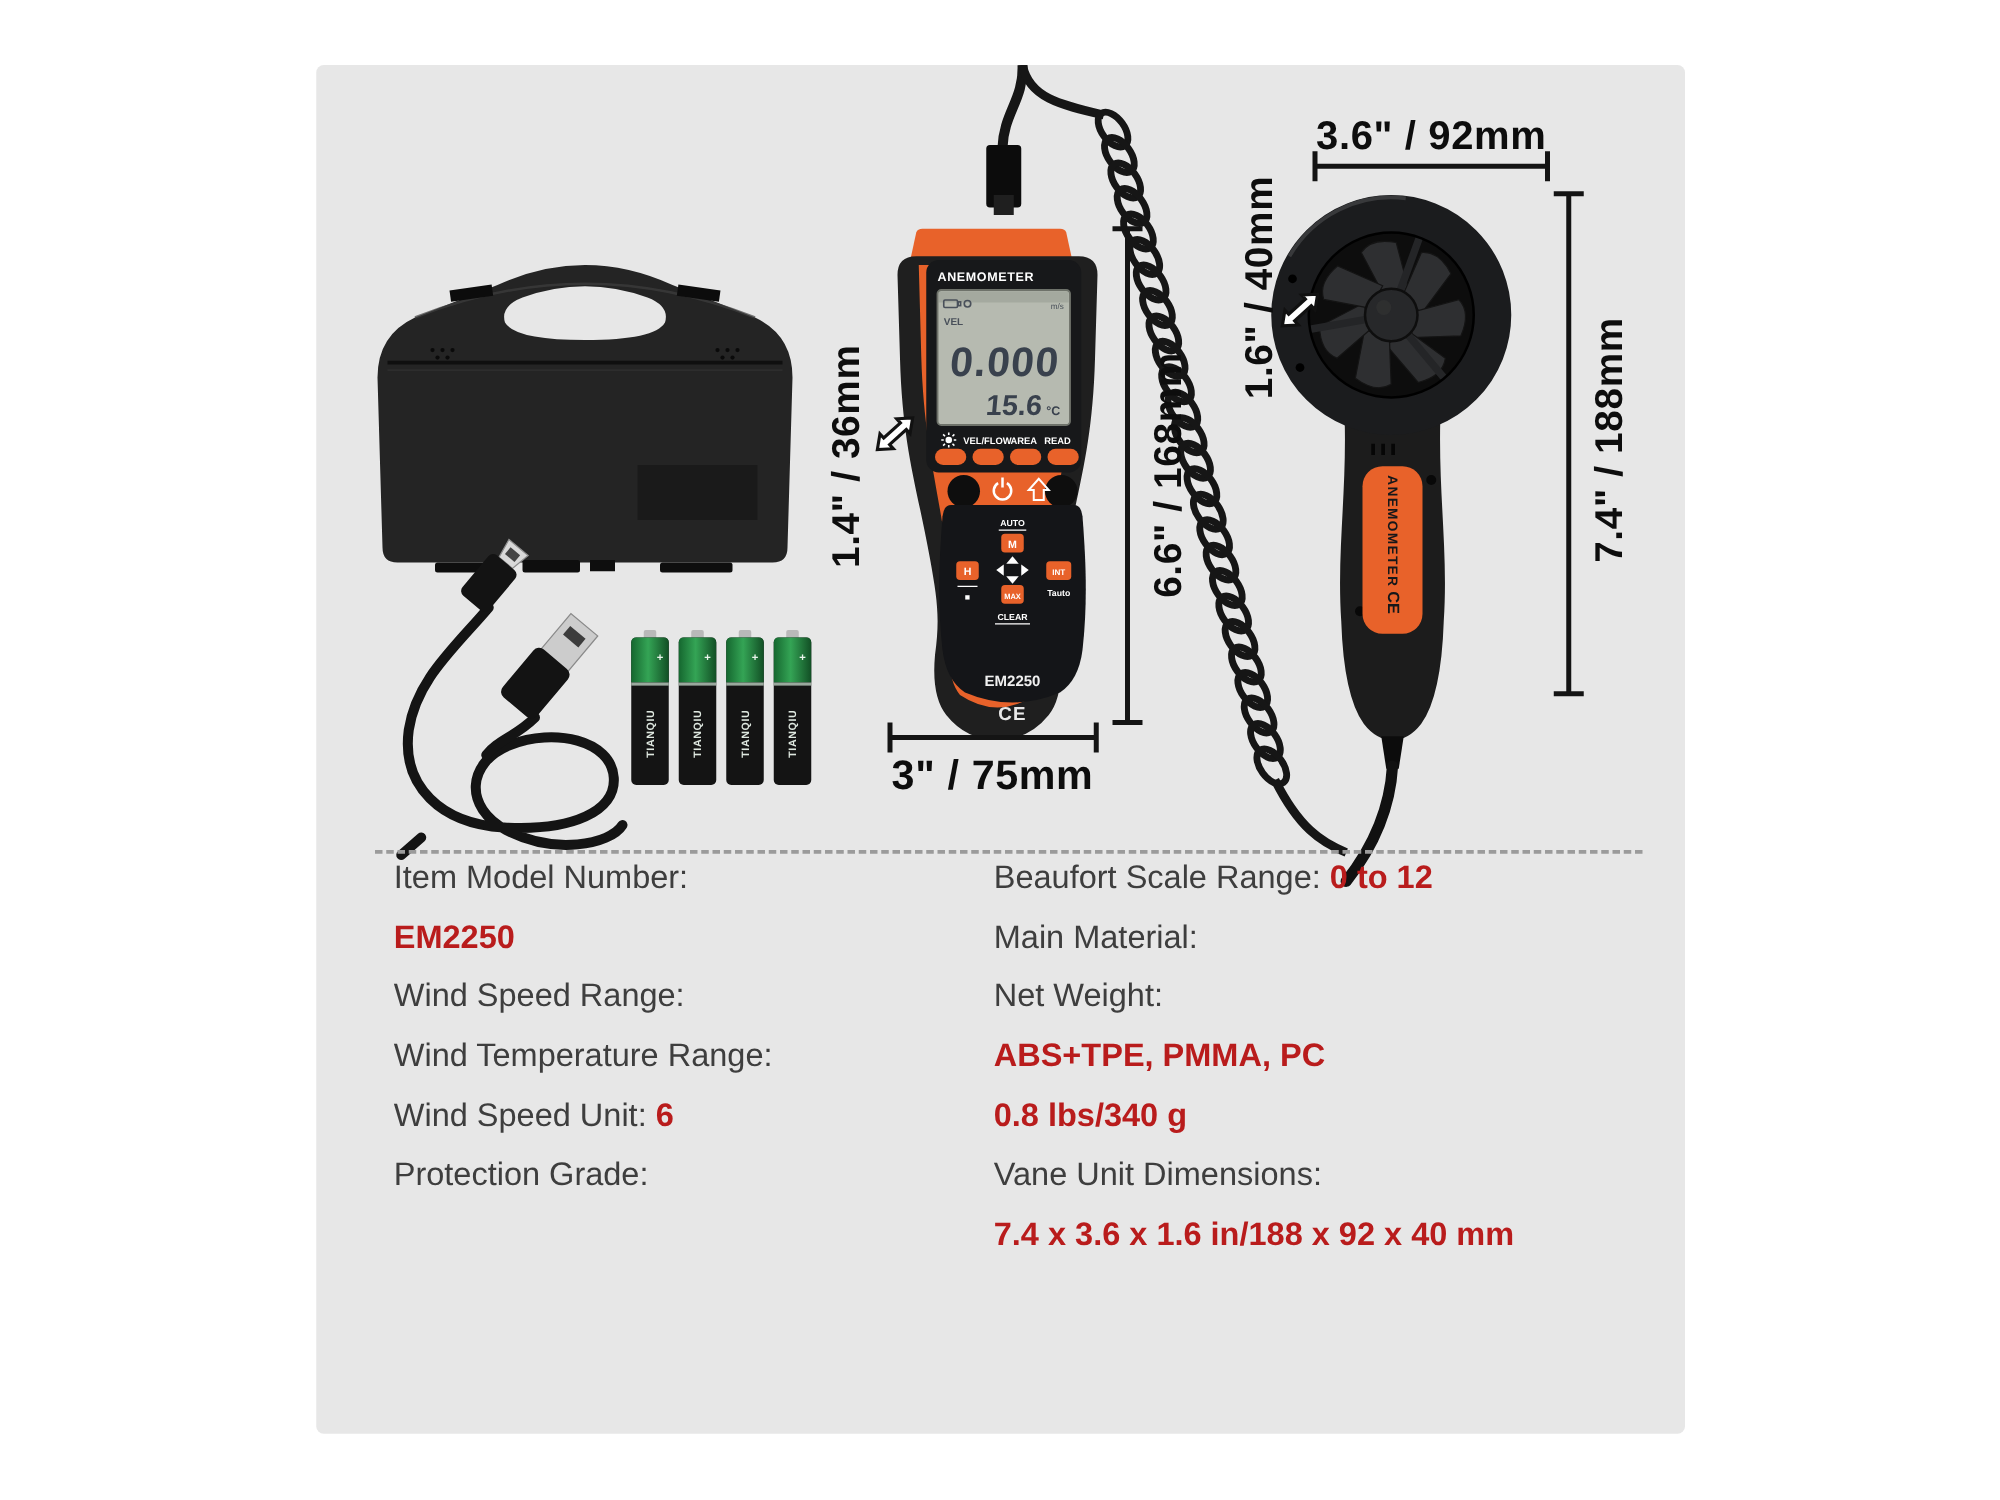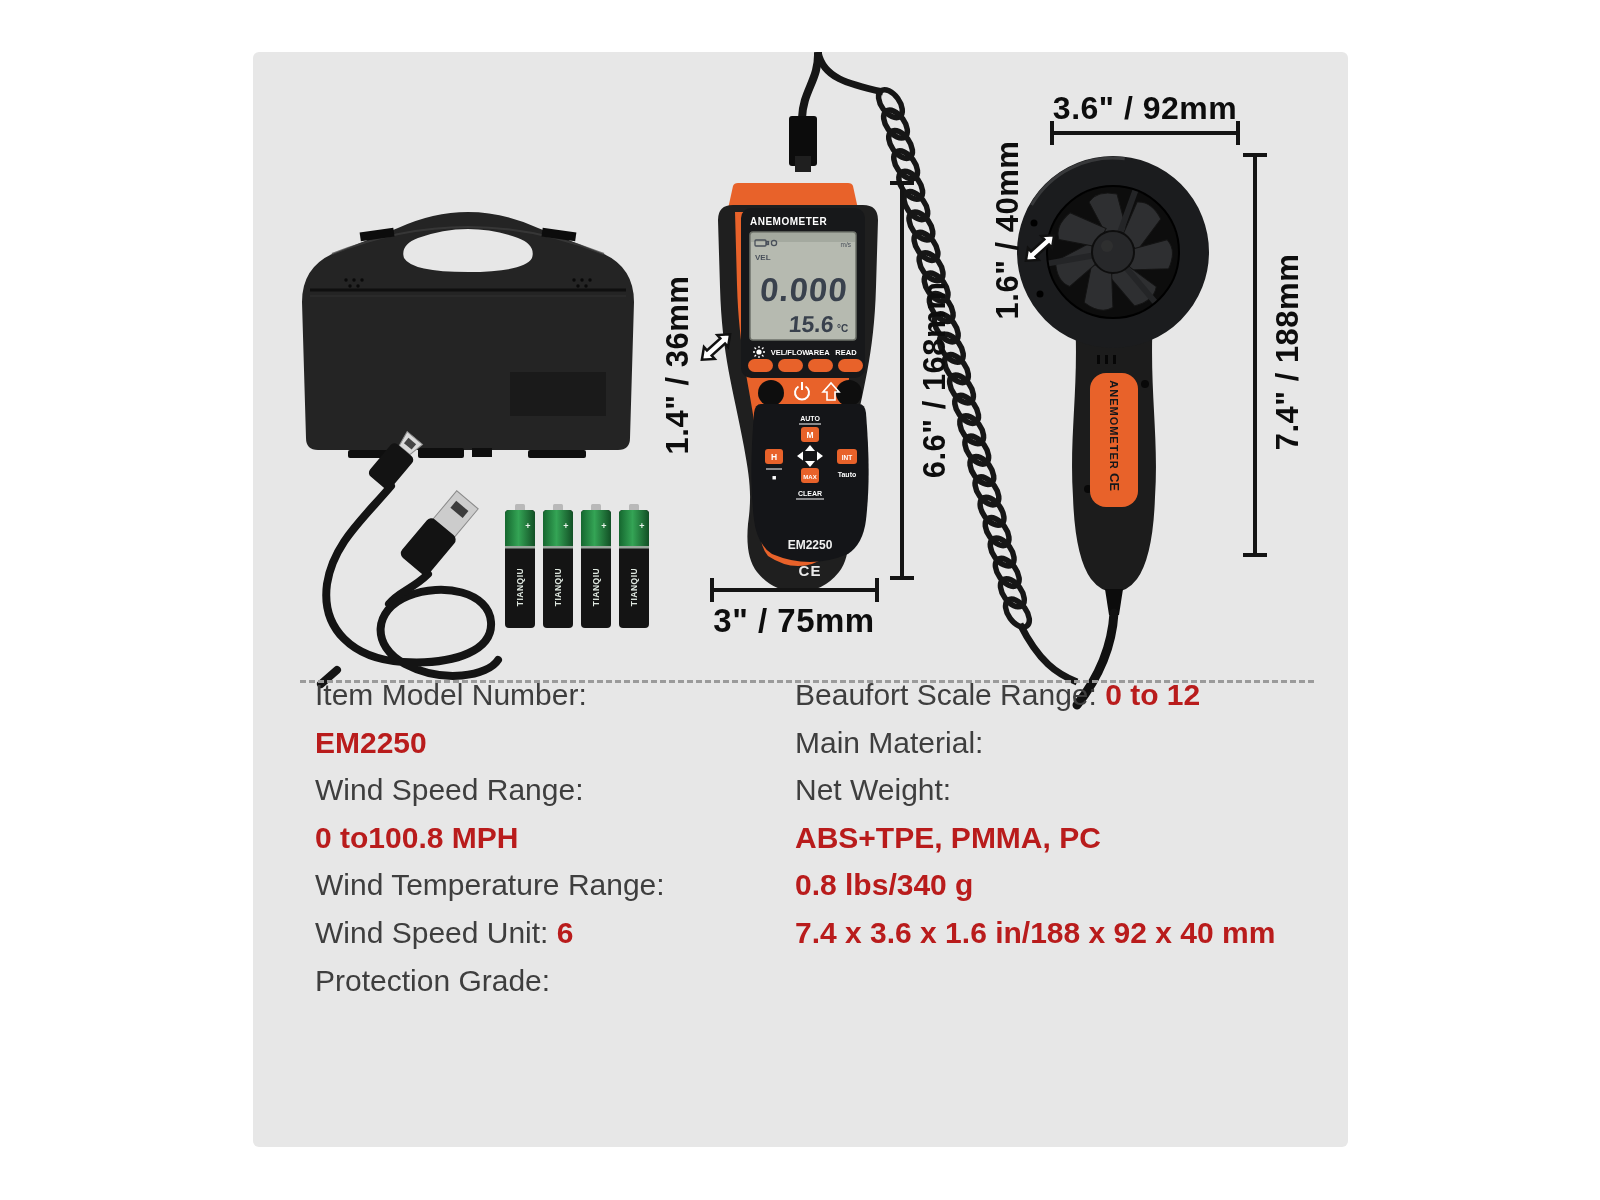--- a/index.html
+++ b/index.html
@@ -10,21 +10,21 @@
   svg text{font-family:"Liberation Sans","DejaVu Sans",sans-serif;}
   .sk{fill:#ffffff;font-size:7.5px;font-weight:bold;text-anchor:middle;}
   .kp{fill:#ffffff;font-size:7px;font-weight:bold;text-anchor:middle;}
   .kb{fill:#ffffff;font-size:8.5px;font-weight:bold;text-anchor:middle;}
   .dim{font-size:31px;font-weight:bold;fill:#0d0d0d;text-anchor:middle;dominant-baseline:central;letter-spacing:0.5px;}
   .dimline{stroke:#141414;stroke-width:4;}
   .divider{position:absolute;left:47px;top:628px;width:1014px;height:0;border-top:3px dashed #9b9b9b;}
   .spec-col{position:absolute;top:626px;display:flex;flex-direction:column;}
   .spec-col.left{left:62px;}
   .spec-col.right{left:542px;}
-  .spec-row{height:47.6px;display:flex;font-size:30px;}
+  .spec-row{height:47.6px;display:flex;align-items:center;font-size:26px;}
   .spec-row .lbl{white-space:pre;font-weight:400;color:#3e3e3e;}
   .spec-row .val{white-space:pre;font-weight:700;color:#b91c1c;}
 </style>
 </head>
 <body>
 
 <div class="canvas">
   <div class="panel">
 
     <svg class="abs" style="left:45px;top:140px;" width="340" height="268" viewBox="0 0 340 268">
@@ -295,24 +295,20 @@
         </div>
       <div class="spec-row">
           <span class="lbl"></span>
           <span class="val">EM2250</span>
         </div>
       <div class="spec-row">
           <span class="lbl">Wind Speed Range:</span>
           <span class="val"></span>
         </div>
       <div class="spec-row">
-          <span class="lbl"></span>
-          <span class="val">0 to100.8 MPH</span>
-        </div>
-      <div class="spec-row">
           <span class="lbl">Wind Temperature Range:</span>
           <span class="val"></span>
         </div>
       <div class="spec-row">
           <span class="lbl">Wind Speed Unit: </span>
           <span class="val">6</span>
         </div>
       <div class="spec-row">
           <span class="lbl">Protection Grade:</span>
           <span class="val"></span>
@@ -334,19 +330,23 @@
         </div>
       <div class="spec-row">
           <span class="lbl"></span>
           <span class="val">ABS+TPE, PMMA, PC</span>
         </div>
       <div class="spec-row">
           <span class="lbl"></span>
           <span class="val">0.8 lbs/340 g</span>
         </div>
       <div class="spec-row">
+          <span class="lbl">Vane Unit Dimensions:</span>
+          <span class="val"></span>
+        </div>
+      <div class="spec-row">
           <span class="lbl"></span>
           <span class="val">7.4 x 3.6 x 1.6 in/188 x 92 x 40 mm</span>
         </div>
     </div>
 
   </div>
 </div>
 
 </body></html>

